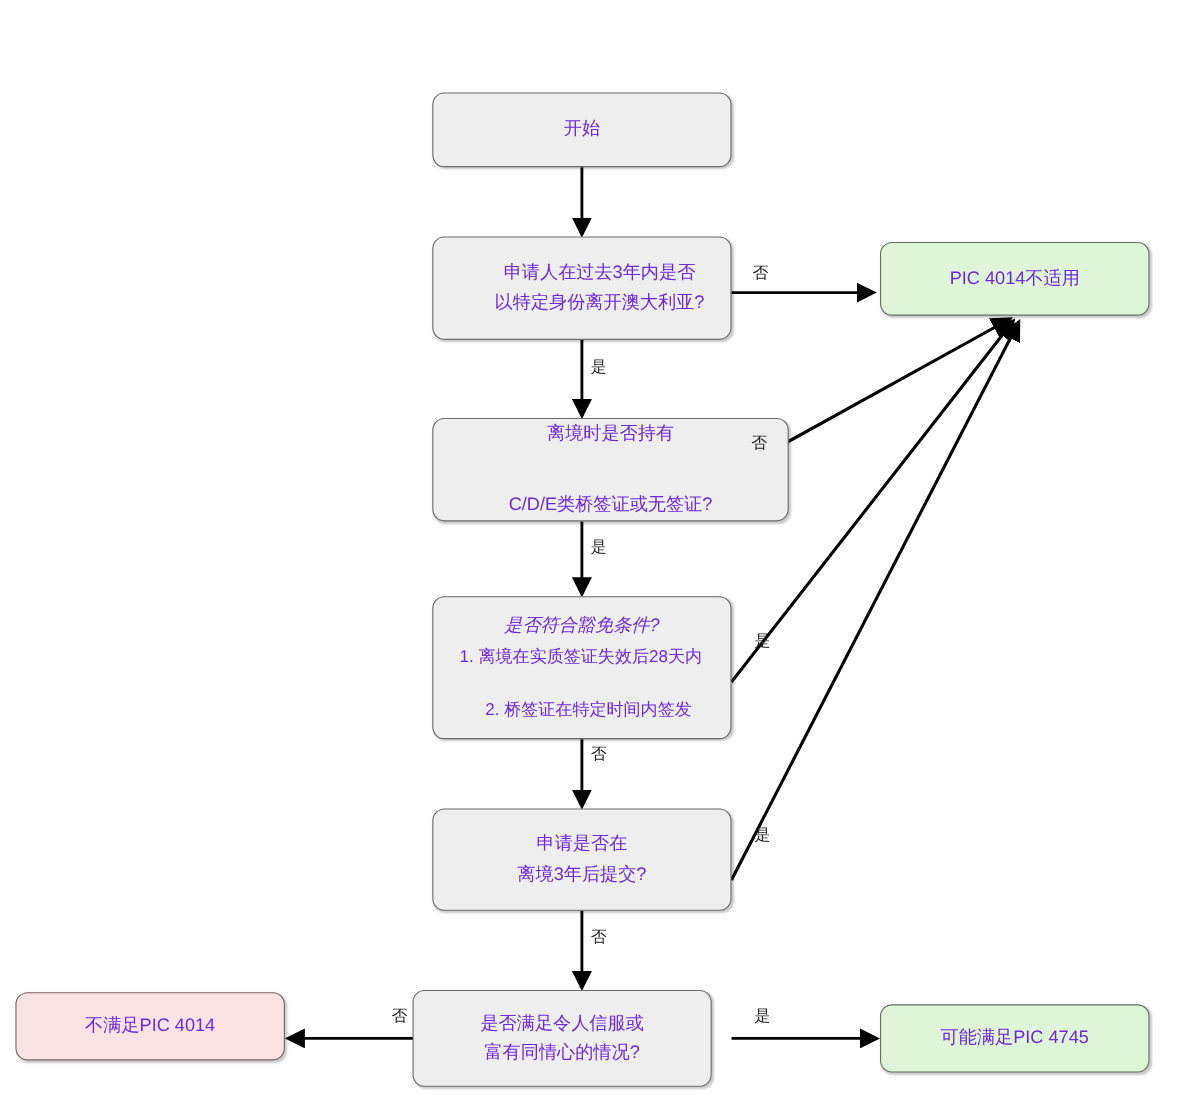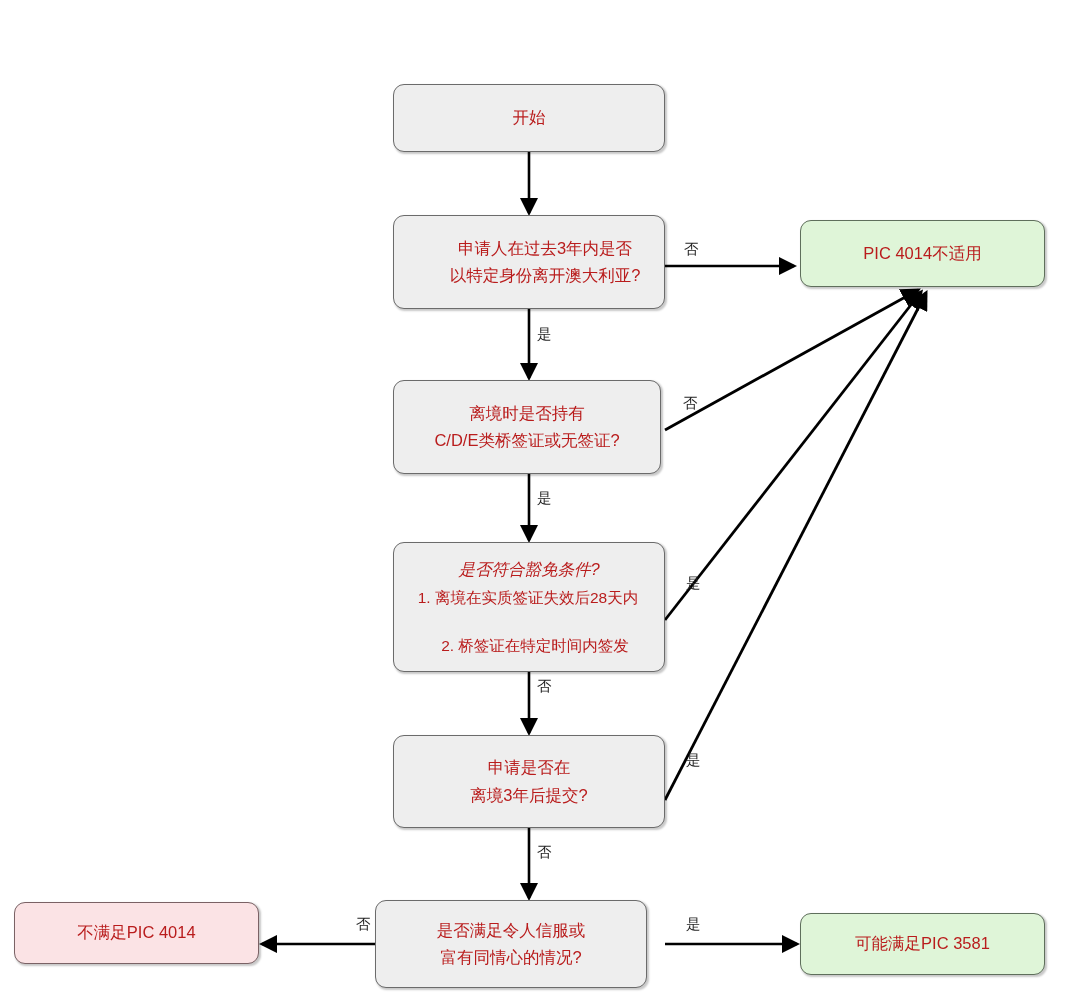--- a/index.html
+++ b/index.html
@@ -32,21 +32,21 @@
   .node {
     position: absolute;
     box-sizing: border-box;
     border: 1.6px solid #6b6b6b;
     border-radius: 11px;
     display: flex;
     flex-direction: column;
     align-items: center;
     justify-content: center;
     text-align: center;
-    color: #b91c1c;
+    color: #6d28d9;
     font-size: 16.5px;
     line-height: 1.65;
     box-shadow: 1.5px 1.5px 2px rgba(0,0,0,0.22);
   }
   .node .line {
     display: block;
     white-space: nowrap;
   }
   .node-process {
     background: #eeeeee;
@@ -112,21 +112,21 @@
 
   <div class="node node-process" style="left:393px; top:84px; width:272px; height:68px;">
     <span class="line">开始</span>
   </div>
 
   <div class="node node-process" style="left:393px; top:215px; width:272px; height:94px;padding-left:32px;">
     <span class="line">申请人在过去3年内是否</span>
     <span class="line">以特定身份离开澳大利亚?</span>
   </div>
 
-  <div class="node node-process" style="left:393px; top:380px; width:268px; height:94px;">
+  <div class="node node-process" style="left:393px; top:380px; width:324px; height:94px;justify-content:space-between;">
     <span class="line">离境时是否持有</span>
     <span class="line">C/D/E类桥签证或无签证?</span>
   </div>
 
   <div class="node node-process node-exempt" style="left:393px; top:542px; width:272px; height:130px;">
     <span class="line" style="margin-bottom:2px;font-style:italic;">是否符合豁免条件?</span>
     <span class="line" style="font-size:15.5px; margin-left:-2px;">1. 离境在实质签证失效后28天内</span>
     <span class="line" style="font-size:15.5px; margin-top:22px; margin-left:12px;text-align:center;">2. 桥签证在特定时间内签发</span>
   </div>
 
@@ -142,21 +142,21 @@
 
   <div class="node node-green" style="left:800px; top:220px; width:245px; height:67px;">
     <span class="line">PIC 4014不适用</span>
   </div>
 
   <div class="node node-pink" style="left:14px; top:902px; width:245px; height:62px;">
     <span class="line">不满足PIC 4014</span>
   </div>
 
   <div class="node node-green" style="left:800px; top:913px; width:245px; height:62px;">
-    <span class="line">可能满足PIC 3581</span>
+    <span class="line">可能满足PIC 4745</span>
   </div>
 
   <span class="edge-label" style="left:684px; top:242px;">否</span>
   <span class="edge-label" style="left:537px; top:327px;">是</span>
 
   <span class="edge-label" style="left:683px; top:396px;">否</span>
   <span class="edge-label" style="left:537px; top:491px;">是</span>
 
   <span class="edge-label" style="left:686px; top:576px;">是</span>
   <span class="edge-label" style="left:537px; top:679px;">否</span>

